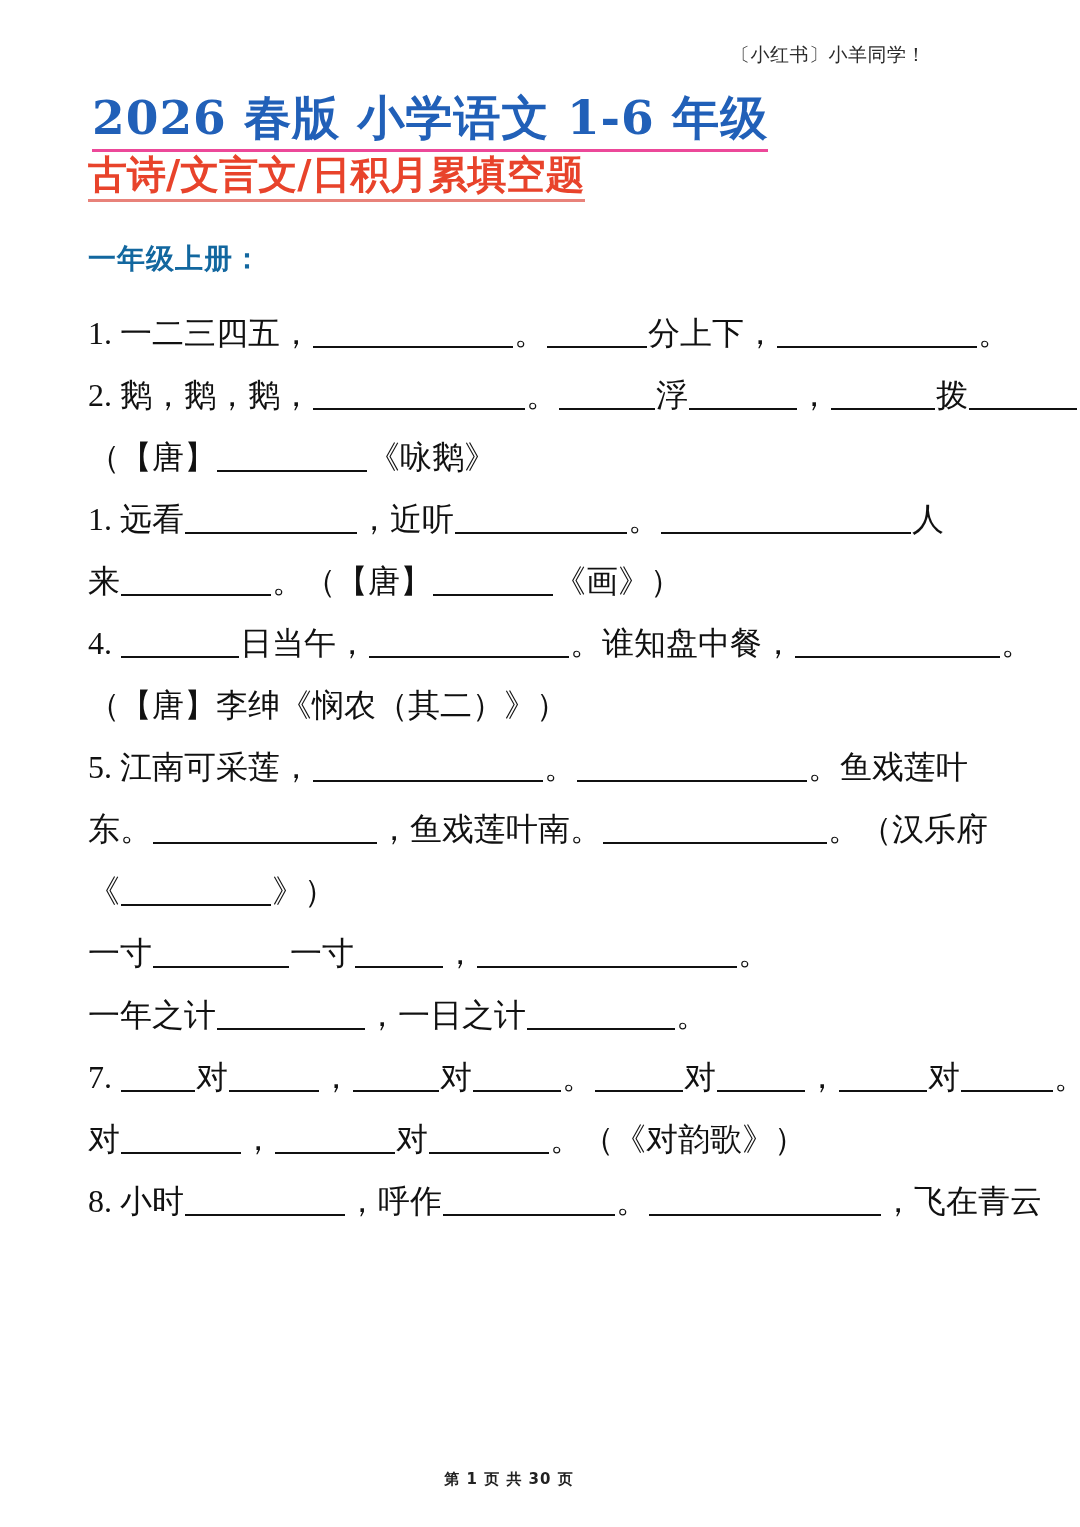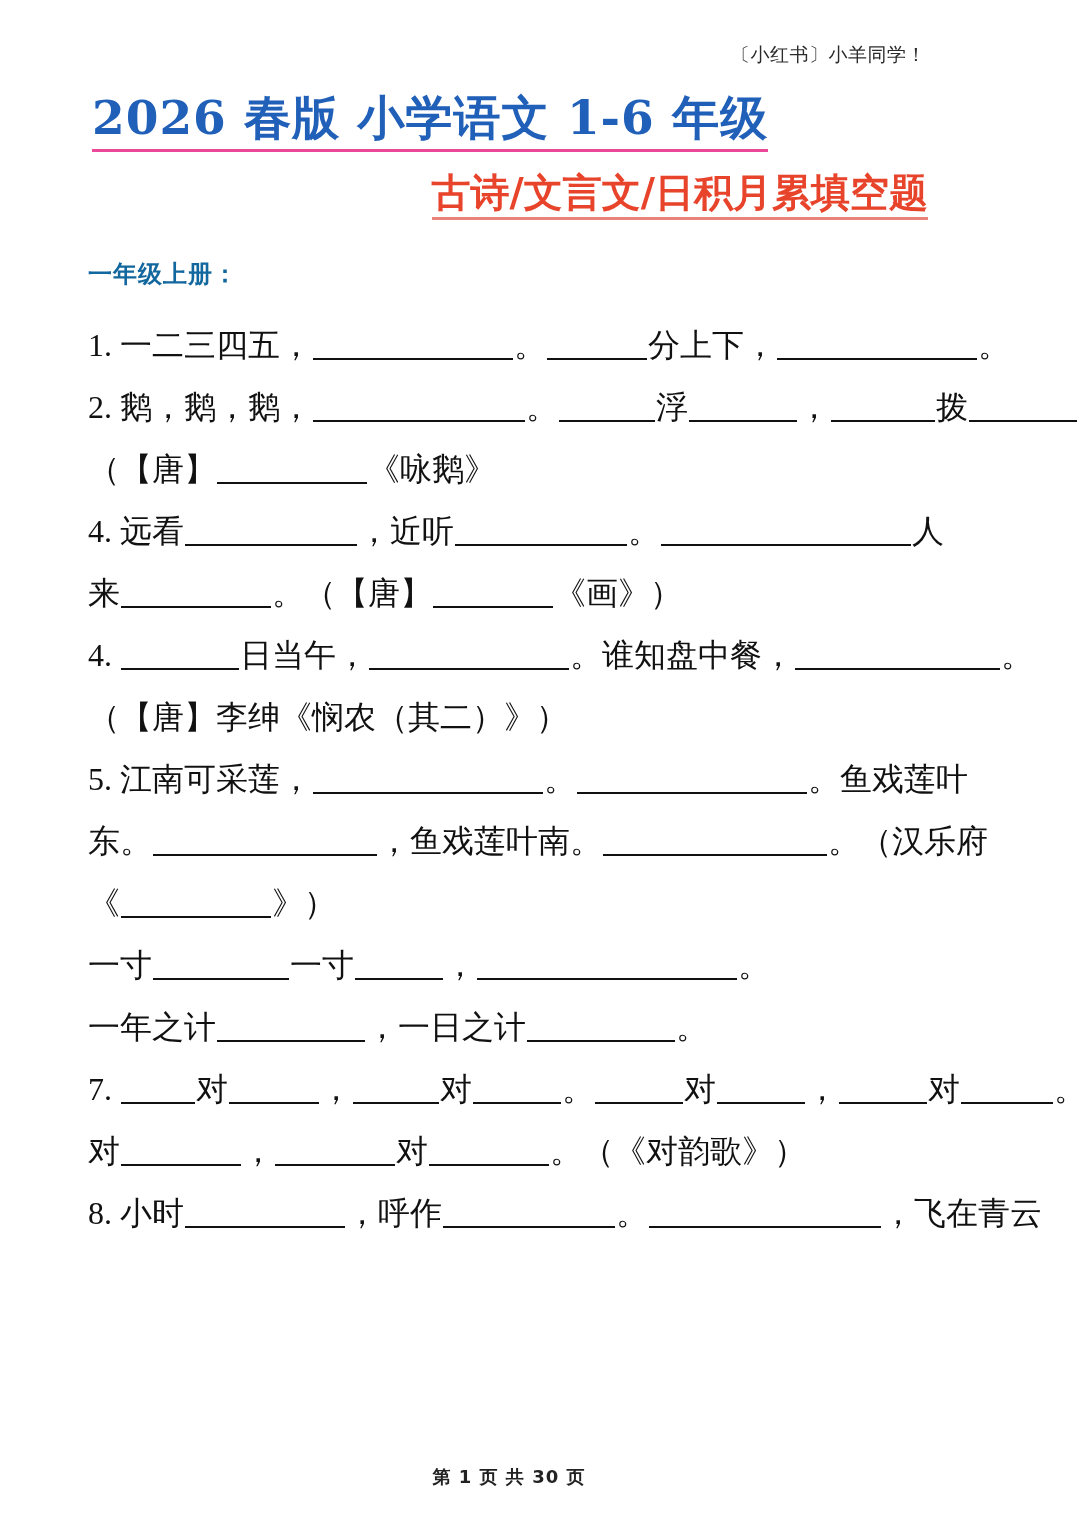--- a/index.html
+++ b/index.html
@@ -46,42 +46,40 @@
     font-size: 47px;
     line-height: 1.12;
     color: #2160b8;
     letter-spacing: 1px;
     display: inline-block;
     border-bottom: 3px solid #ec4899;
     padding-bottom: 4px;
     margin-left: 4px;
   }
   .sub-title-row {
-    text-align: right;
-    margin-top: 18px;
     padding-right: 2px;
   }
   .sub-title {
     font-family: "DejaVu Serif", "Liberation Serif", serif;
     font-weight: bold;
     font-size: 39px;
     line-height: 1.15;
     color: #e8432b;
     display: inline-block;
     border-bottom: 3px solid #e8827a;
     padding-bottom: 3px;
     letter-spacing: 0px;
   }
 
   
   .grade-heading {
     margin-top: 38px;
     font-family: "DejaVu Sans", "Liberation Sans", sans-serif;
     font-weight: bold;
-    font-size: 24px;
+    font-size: 28px;
     color: #12679f;
     letter-spacing: 1px;
   }
 
   
   .questions {
     margin-top: 24px;
     font-size: 32px;
     line-height: 62px;
     color: #111111;
@@ -102,21 +100,21 @@
 
   
   .footer {
     position: absolute;
     left: 0;
     right: 0;
     bottom: 38px;
     text-align: center;
     font-family: "DejaVu Sans", "Liberation Sans", sans-serif;
     font-weight: bold;
-    font-size: 18px;
+    font-size: 15px;
     color: #222222;
     letter-spacing: 1px;
   }
 </style>
 </head>
 <body>
 
 <div class="page">
 
   <div class="header-note">〔小红书〕小羊同学！</div>
@@ -127,21 +125,21 @@
       <div class="sub-title">古诗/文言文/日积月累填空题</div>
     </div>
   </div>
 
   <div class="grade-heading">一年级上册：</div>
 
   <div class="questions" id="questions-container">
       <div class="q-line"><span>1.  一二三四五，</span><span class="blank" style="width: 200px;"></span><span>。</span><span class="blank" style="width: 100px;"></span><span>分上下，</span><span class="blank" style="width: 200px;"></span><span>。</span></div>
       <div class="q-line"><span>2. 鹅，鹅，鹅，</span><span class="blank" style="width: 212px;"></span><span>。</span><span class="blank" style="width: 96px;"></span><span>浮</span><span class="blank" style="width: 108px;"></span><span>，</span><span class="blank" style="width: 104px;"></span><span>拨</span><span class="blank" style="width: 108px;"></span><span>。</span></div>
       <div class="q-line"><span>（【唐】</span><span class="blank" style="width: 150px;"></span><span>《咏鹅》</span></div>
-      <div class="q-line"><span>4. 远看</span><span class="blank" style="width: 172px;"></span><span>，近听</span><span class="blank" style="width: 172px;"></span><span>。</span><span class="blank" style="width: 250px;"></span><span>人</span></div>
+      <div class="q-line"><span>1. 远看</span><span class="blank" style="width: 172px;"></span><span>，近听</span><span class="blank" style="width: 172px;"></span><span>。</span><span class="blank" style="width: 250px;"></span><span>人</span></div>
       <div class="q-line"><span>来</span><span class="blank" style="width: 150px;"></span><span>。（【唐】</span><span class="blank" style="width: 120px;"></span><span>《画》）</span></div>
       <div class="q-line"><span>4. </span><span class="blank" style="width: 118px;"></span><span>日当午，</span><span class="blank" style="width: 200px;"></span><span>。谁知盘中餐，</span><span class="blank" style="width: 205px;"></span><span>。</span></div>
       <div class="q-line"><span>（【唐】李绅《悯农（其二）》）</span></div>
       <div class="q-line"><span>5. 江南可采莲，</span><span class="blank" style="width: 230px;"></span><span>。</span><span class="blank" style="width: 230px;"></span><span>。鱼戏莲叶</span></div>
       <div class="q-line"><span>东。</span><span class="blank" style="width: 224px;"></span><span>，鱼戏莲叶南。</span><span class="blank" style="width: 224px;"></span><span>。（汉乐府</span></div>
       <div class="q-line"><span>《</span><span class="blank" style="width: 150px;"></span><span>》）</span></div>
       <div class="q-line"><span>一寸</span><span class="blank" style="width: 136px;"></span><span>一寸</span><span class="blank" style="width: 88px;"></span><span>，</span><span class="blank" style="width: 260px;"></span><span>。</span></div>
       <div class="q-line"><span>一年之计</span><span class="blank" style="width: 148px;"></span><span>，一日之计</span><span class="blank" style="width: 148px;"></span><span>。</span></div>
       <div class="q-line"><span>7. </span><span class="blank" style="width: 74px;"></span><span>对</span><span class="blank" style="width: 90px;"></span><span>，</span><span class="blank" style="width: 86px;"></span><span>对</span><span class="blank" style="width: 88px;"></span><span>。</span><span class="blank" style="width: 88px;"></span><span>对</span><span class="blank" style="width: 88px;"></span><span>，</span><span class="blank" style="width: 88px;"></span><span>对</span><span class="blank" style="width: 92px;"></span><span>。</span></div>
       <div class="q-line"><span>对</span><span class="blank" style="width: 120px;"></span><span>，</span><span class="blank" style="width: 120px;"></span><span>对</span><span class="blank" style="width: 120px;"></span><span>。（《对韵歌》）</span></div>

